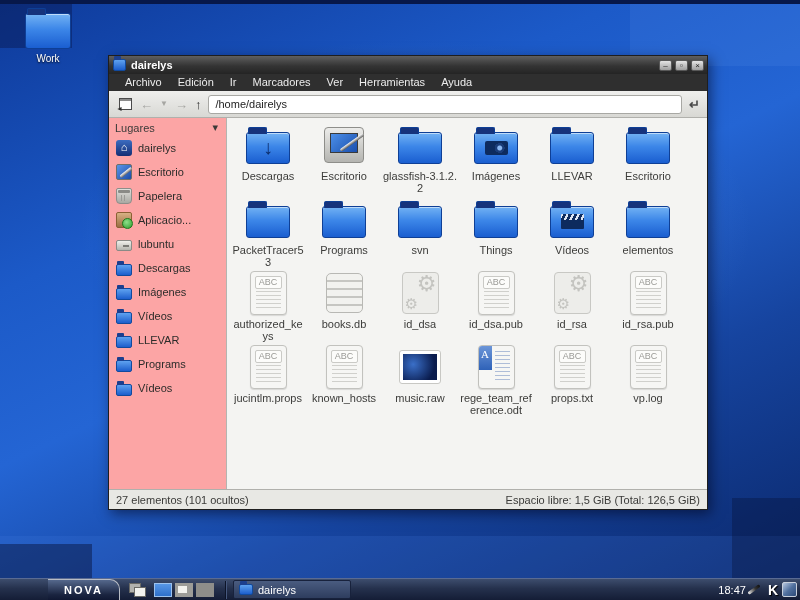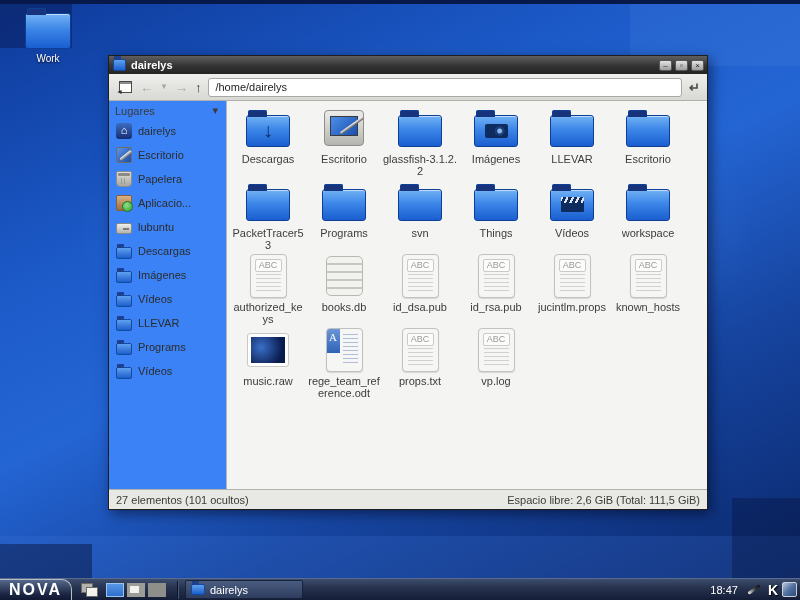--- a/index.html
+++ b/index.html
@@ -41,21 +41,21 @@
   .nav.small{font-size:8px;}
   .tool-newtab{width:17px;height:15px;position:relative;flex:none;}
   .tool-newtab::before{content:"";position:absolute;right:1px;top:1px;width:11px;height:10px;
     background:#fdfdfd;border:1px solid #4a4a4a;box-shadow:inset 0 2px 0 #8a8a8a;}
   .tool-newtab::after{content:"◄";position:absolute;left:0;bottom:0;font-size:7px;color:#2f2f2f;}
   .address{flex:1;height:19px;border:1px solid #a8a8a4;border-radius:3px;background:#fff;
     font-size:11px;padding:0 6px;color:#1d1d1d;font-family:inherit;}
   .jump{font-size:13px;color:#4a4a4a;font-weight:bold;}
 
   .main{flex:1;display:flex;min-height:0;}
-  .sidebar{width:118px;flex:none;background:#3b82f6;border-right:1px solid #b4b4b0;overflow:hidden;}
+  .sidebar{width:118px;flex:none;background:#fca5a5;border-right:1px solid #b4b4b0;overflow:hidden;}
   .side-header{display:flex;justify-content:space-between;align-items:center;
     padding:3px 8px 2px 6px;font-size:11px;color:#3a3a38;}
   .side-item{height:24px;display:flex;align-items:center;padding-left:7px;font-size:11px;color:#2c2c2a;cursor:default;}
   .side-label{white-space:nowrap;overflow:hidden;}
 
   
   .si{width:16px;height:16px;position:relative;flex:none;margin-right:6px;display:inline-block;}
   .si.t-home{background:linear-gradient(#3c6cc0,#142e74);border-radius:3px;}
   .si.t-home::after{content:"⌂";position:absolute;inset:0;color:#fff;font-size:11px;line-height:15px;text-align:center;}
   .si.t-screen{background:linear-gradient(135deg,#5a95e8,#1c4da8);border:1px solid #6e6e6a;border-radius:2px;}
@@ -148,36 +148,36 @@
 
   .statusbar{height:20px;flex:none;display:flex;justify-content:space-between;align-items:center;
     padding:0 7px;background:#e8e8e4;border-top:1px solid #b0b0ac;font-size:11px;color:#3a3a38;}
 
   
   .taskbar{position:absolute;left:0;bottom:0;width:800px;height:22px;display:flex;align-items:center;
     background:linear-gradient(#3d4d6d,#25314d 45%,#141d36);border-top:1px solid #5a6b92;}
   .nova{width:72px;height:22px;flex:none;display:flex;align-items:center;justify-content:center;
     background:linear-gradient(#55688c,#1a2440 70%,#0e1630);
     border:1px solid #b8bcc4;border-left:none;border-bottom:none;border-radius:0 10px 0 0;
-    color:#fff;font-weight:bold;font-size:16px;letter-spacing:2px;cursor:default;}
+    color:#fff;font-weight:bold;font-size:11px;letter-spacing:2px;cursor:default;margin-left:48px;}
   .iconify{margin-left:9px;width:16px;height:13px;position:relative;flex:none;}
   .iconify::before{content:"";position:absolute;left:0;top:0;width:10px;height:8px;background:#b2b2ae;border:1px solid #6a6a66;}
   .iconify::after{content:"";position:absolute;left:5px;top:4px;width:10px;height:8px;background:#f2f2ee;border:1px solid #6a6a66;}
   .pager{display:flex;gap:3px;margin-left:9px;flex:none;}
   .pcell{width:18px;height:14px;background:#8e8e8a;display:inline-block;}
   .pcell.active{background:linear-gradient(#5b9ae8,#2a6cc8);box-shadow:inset 0 0 0 1px #9cc2ee;}
   .pcell.win{background:#9c9c98;position:relative;}
   .pcell.win::after{content:"";position:absolute;left:3px;top:3px;width:9px;height:7px;background:#f2f2ee;}
   .tb-divider{width:1px;height:18px;background:#0c1428;box-shadow:1px 0 0 #46587e;margin:0 7px 0 11px;flex:none;}
   .taskbtn{width:118px;height:19px;flex:none;display:flex;align-items:center;gap:5px;padding:0 5px;
     background:linear-gradient(#4a5c80,#2e3d5e);border:1px solid #18223c;border-radius:2px;
     color:#fff;font-size:11px;cursor:default;}
   .taskbtn .si.t-sfolder{height:11px;width:14px;margin:0;}
   .flex-sp{flex:1;}
-  .clock{color:#fff;font-size:11px;margin-right:8px;flex:none;}
+  .clock{color:#fff;font-size:11px;flex:none;}
   .tray-pen{width:16px;height:14px;position:relative;flex:none;margin-right:2px;}
   .tray-pen::after{content:"";position:absolute;left:1px;top:5px;width:14px;height:3px;border-radius:2px;
     background:linear-gradient(90deg,#f0f0f0,#333 60%,#111);transform:rotate(-35deg);}
   .tray-k{color:#fff;font-weight:bold;font-size:14px;margin:0 4px;text-shadow:1px 1px 1px #000;flex:none;}
   .tray-photo{width:15px;height:15px;border:1px solid #c8d0dc;border-radius:2px;flex:none;margin-right:3px;
     background:linear-gradient(135deg,#b8c8e0 0%,#51719f 50%,#2d4a78 100%);}
 </style>
 </head>
 <body>
 
@@ -198,20 +198,35 @@
     <div class="titlebar">
       <span class="si t-sfolder tb-icon"></span>
       <span class="title">dairelys</span>
       <span class="winbtns">
         <span class="wbtn">–</span>
         <span class="wbtn">▫</span>
         <span class="wbtn">×</span>
       </span>
     </div>
 
+    <div class="menubar">
+  <span class="menu-item js-label">Archivo</span>
+
+  <span class="menu-item js-label">Edición</span>
+
+  <span class="menu-item js-label">Ir</span>
+
+  <span class="menu-item js-label">Marcadores</span>
+
+  <span class="menu-item js-label">Ver</span>
+
+  <span class="menu-item js-label">Herramientas</span>
+
+  <span class="menu-item js-label">Ayuda</span>
+</div>
 
     <div class="toolbar">
       <span class="tool-newtab"></span>
       <span class="nav dis">←</span>
       <span class="nav dis small">▼</span>
       <span class="nav dis">→</span>
       <span class="nav">↑</span>
       <input class="address" value="/home/dairelys" style="">
       <span class="jump">↵</span>
     </div>
@@ -358,45 +373,57 @@
               <span class="ficon js-icon t-folder-video"></span>
             </div>
     <div class="flabel js-label">Vídeos</div>
   </div>
 
 
   <div class="file">
     <div class="ficon-wrap">
               <span class="ficon js-icon t-folder"></span>
             </div>
-    <div class="flabel js-label">workspace</div>
+    <div class="flabel js-label">elementos</div>
   </div>
 
   <div class="file">
     <div class="ficon-wrap">
               <span class="ficon js-icon t-text"></span>
             </div>
     <div class="flabel js-label">authorized_keys</div>
   </div>
 
   <div class="file">
     <div class="ficon-wrap">
               <span class="ficon js-icon t-db"></span>
             </div>
     <div class="flabel js-label">books.db</div>
   </div>
 
+  <div class="file">
+    <div class="ficon-wrap">
+              <span class="ficon js-icon t-gears"></span>
+            </div>
+    <div class="flabel js-label">id_dsa</div>
+  </div>
 
   <div class="file">
     <div class="ficon-wrap">
               <span class="ficon js-icon t-text"></span>
             </div>
     <div class="flabel js-label">id_dsa.pub</div>
   </div>
 
+  <div class="file">
+    <div class="ficon-wrap">
+              <span class="ficon js-icon t-gears"></span>
+            </div>
+    <div class="flabel js-label">id_rsa</div>
+  </div>
 
   <div class="file">
     <div class="ficon-wrap">
               <span class="ficon js-icon t-text"></span>
             </div>
     <div class="flabel js-label">id_rsa.pub</div>
   </div>
 
   <div class="file">
     <div class="ficon-wrap">
@@ -437,21 +464,21 @@
     <div class="ficon-wrap">
               <span class="ficon js-icon t-text"></span>
             </div>
     <div class="flabel js-label">vp.log</div>
   </div>
 </div>
     </div>
 
     <div class="statusbar">
       <span>27 elementos (101 ocultos)</span>
-      <span>Espacio libre: 2,6 GiB (Total: 111,5 GiB)</span>
+      <span>Espacio libre: 1,5 GiB (Total: 126,5 GiB)</span>
     </div>
   </div>
 
   <div class="taskbar">
     <div class="nova">NOVA</div>
     <span class="iconify"></span>
     <span class="pager">
       <span class="pcell active"></span>
       <span class="pcell win"></span>
       <span class="pcell"></span>

